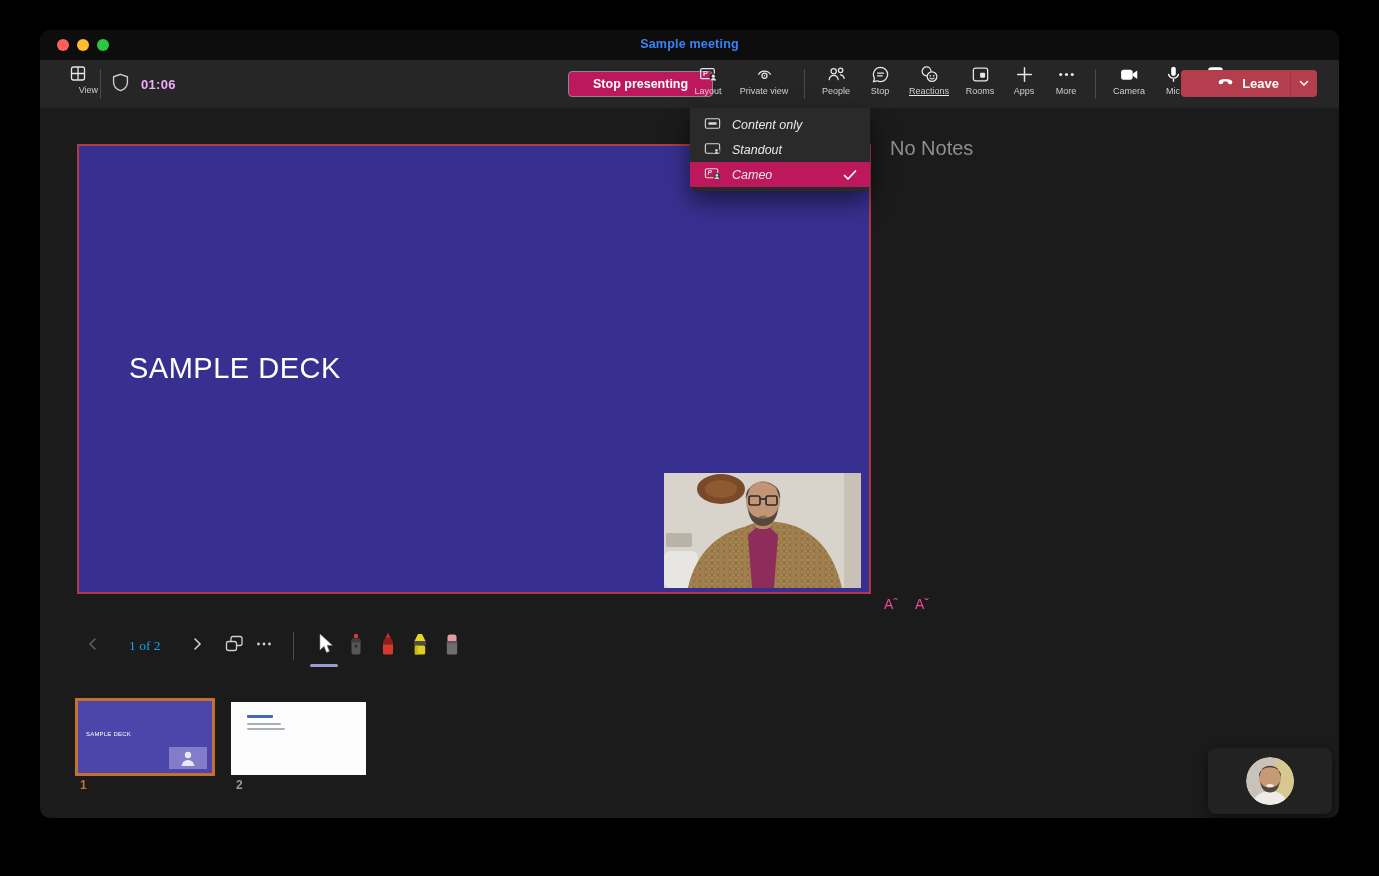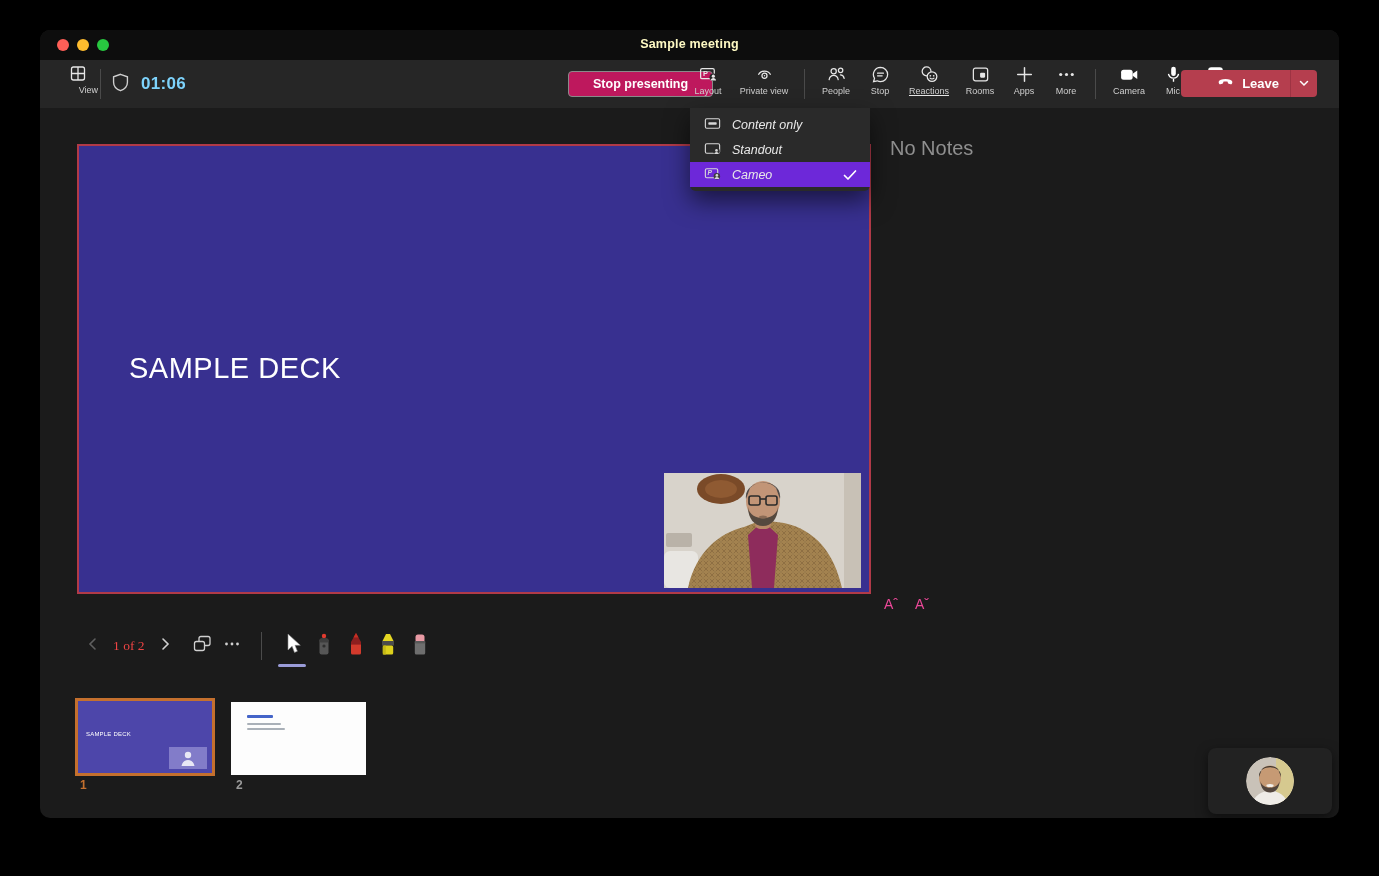--- a/index.html
+++ b/index.html
@@ -9,32 +9,32 @@
             background:#1b1b1b; border-radius:10px; overflow:hidden;
             box-shadow:0 20px 60px rgba(0,0,0,.8); }
 
   
   .titlebar { position:absolute; left:0; top:0; width:100%; height:30px; background:#0d0d0d; }
   .traffic { position:absolute; top:9px; width:12px; height:12px; border-radius:50%; }
   .t-red { left:17px; background:#ff5f57; }
   .t-yellow { left:37px; background:#febc2e; }
   .t-green { left:57px; background:#28c840; }
   .win-title { position:absolute; top:7px; left:0; width:100%; text-align:center;
-               color:#fef9c3; font-size:12.5px; font-weight:700; letter-spacing:.2px; }
+               color:#3b82f6; font-size:12.5px; font-weight:700; letter-spacing:.2px; }
 
   
   .toolbar { position:absolute; left:0; top:30px; width:100%; height:48px; background:#262626; color:#e6e6e6; }
   .tb-item { position:absolute; top:4px; height:40px; text-align:right; cursor:default; }
   .tb-item svg { display:block; margin:0 auto; }
   .tb-label { font-size:9px; color:#cfcfcf; margin-top:1px; white-space:nowrap; }
   .tb-divider { position:absolute; top:9px; width:1px; height:30px; background:#4a4a4a; }
 
   .view-btn { left:18px; width:40px; }
   .timer-wrap { position:absolute; left:70px; top:0; height:48px; display:flex; align-items:center; gap:10px; }
-  .timer-text { color:#7dd3fc; font-size:17px; font-weight:700; letter-spacing:.3px; }
+  .timer-text { color:#f0abfc; font-size:13px; font-weight:700; letter-spacing:.3px; }
 
   .stop-btn { position:absolute; left:528px; top:11px; height:26px; padding:0 24px;
               background:#be185d; border:1px solid #8a8a8a; border-radius:4px;
               color:#fff; font-size:12.5px; font-weight:700; line-height:24px; }
 
   .tb-row { position:absolute; left:644px; top:4px; height:40px; display:flex; align-items:flex-start; }
   .tb-flex { position:relative; height:40px; text-align:center; padding-top:0; }
   .tb-flex svg { display:block; margin:0 auto; }
   .flex-div { width:1px; height:30px; background:#4a4a4a; margin:5px 8px 0 8px; }
 
@@ -43,38 +43,38 @@
   .leave-main { display:flex; align-items:center; gap:7px; padding:0 11px; height:100%;margin-left:24px; }
   .leave-text { color:#fff; font-size:13px; font-weight:700; }
   .leave-sep { width:1px; height:100%; background:#9e3343; }
   .leave-caret { padding:0 7px; height:100%; display:flex; align-items:center; }
 
   
   .menu { position:absolute; left:650px; top:78px; width:180px; background:#2a2a2a;
           border-radius:0 0 6px 6px; padding:4px 0; box-shadow:0 10px 24px rgba(0,0,0,.55); z-index:30; }
   .menu-item { position:relative; height:25px; display:flex; align-items:center; gap:10px; padding-left:13px;
                color:#e8e8e8; font-size:12.5px;font-style:italic; }
-  .menu-item.selected { background:#6d28d9; }
+  .menu-item.selected { background:#be185d; }
   .menu-check { position:absolute; right:12px; top:5px; }
 
   
   .slide { position:absolute; left:37px; top:114px; width:794px; height:450px;
            background:#383090; border:2px solid #b13a48; }
   .slide-title { position:absolute; left:50px; top:206px; color:#fff; font-size:29px;
                  font-weight:400; letter-spacing:.5px; }
   .cameo { position:absolute; left:585px; top:327px; width:197px; height:115px; overflow:hidden; }
 
   .no-notes { position:absolute; left:850px; top:107px; color:#8f8f8f; font-size:20px; }
   .font-btns { position:absolute; left:840px; top:563px; display:flex; gap:9px; }
   .font-btn { color:#ec4899; font-size:14px; width:22px; height:22px; text-align:center; line-height:22px; }
 
   
   .slide-nav { position:absolute; left:45px; top:598px; height:36px; display:flex; align-items:center; }
   .nav-btn { display:flex; align-items:center; justify-content:center; height:30px; }
-  .nav-pos { font-family:"Liberation Serif", serif; color:#ef4444; font-size:13.5px; margin:0 12px; }
+  .nav-pos { font-family:"Liberation Serif", serif; color:#0ea5e9; font-size:13.5px; margin:0 28px; }
   .nav-gap { width:14px; }
   .nav-div { width:1px; height:28px; background:#4b4b4b; margin:0 14px; }
   .tool { position:relative; width:28px; height:32px; display:flex; align-items:center; justify-content:center; margin:0 2px; }
   .tool-underline { position:absolute; left:0px; bottom:-5px; width:28px; height:3px; border-radius:2px; background:#9a9cd8; }
 
   
   .thumb1 { position:absolute; left:35px; top:668px; width:140px; height:78px;
             border:3px solid #c4702e; background:#4d46aa; }
   .thumb1-title { position:absolute; left:8px; top:30px; color:#fff; font-size:6px; letter-spacing:.2px; }
   .thumb1-ph { position:absolute; right:5px; bottom:4px; width:38px; height:22px; background:#827cc9;

